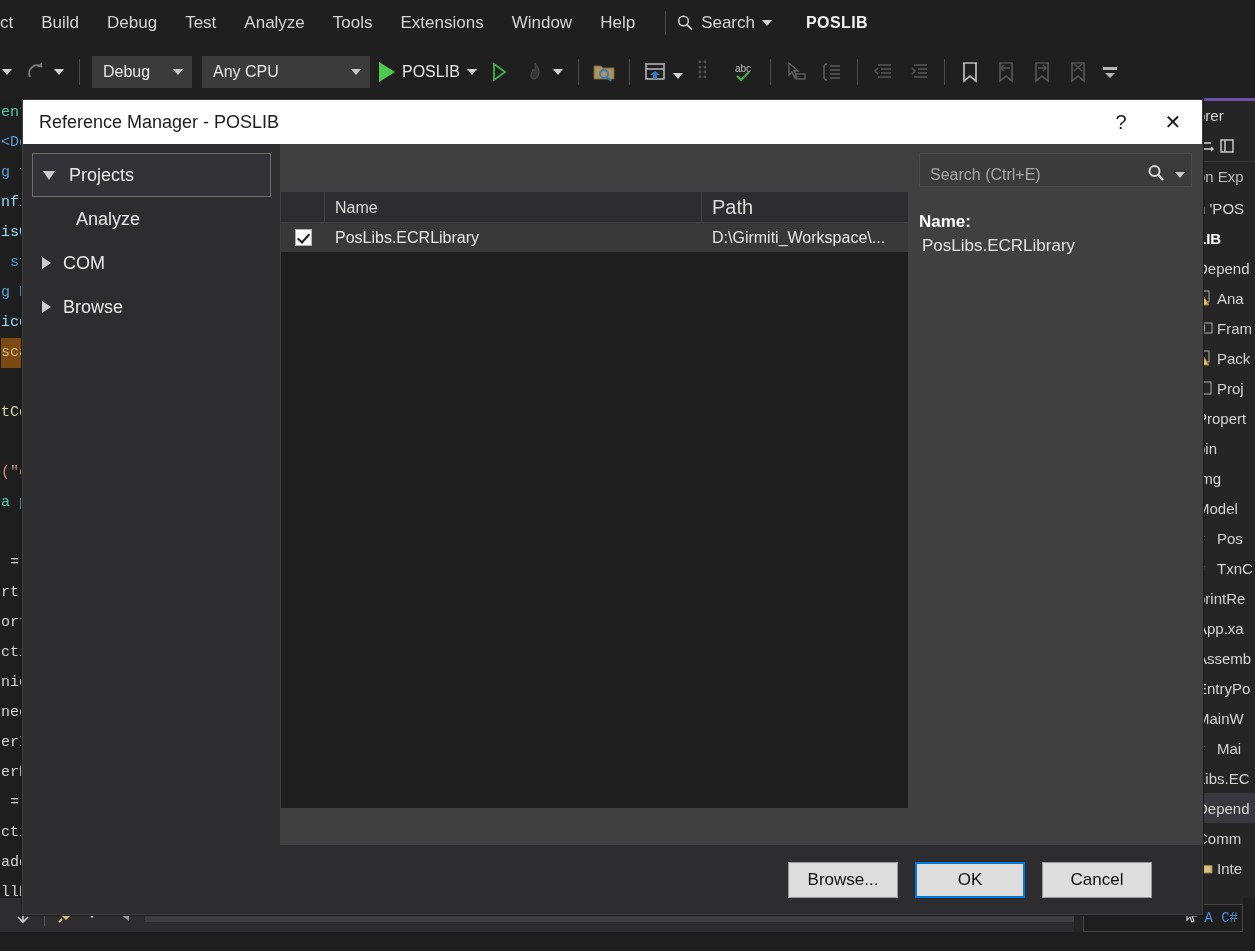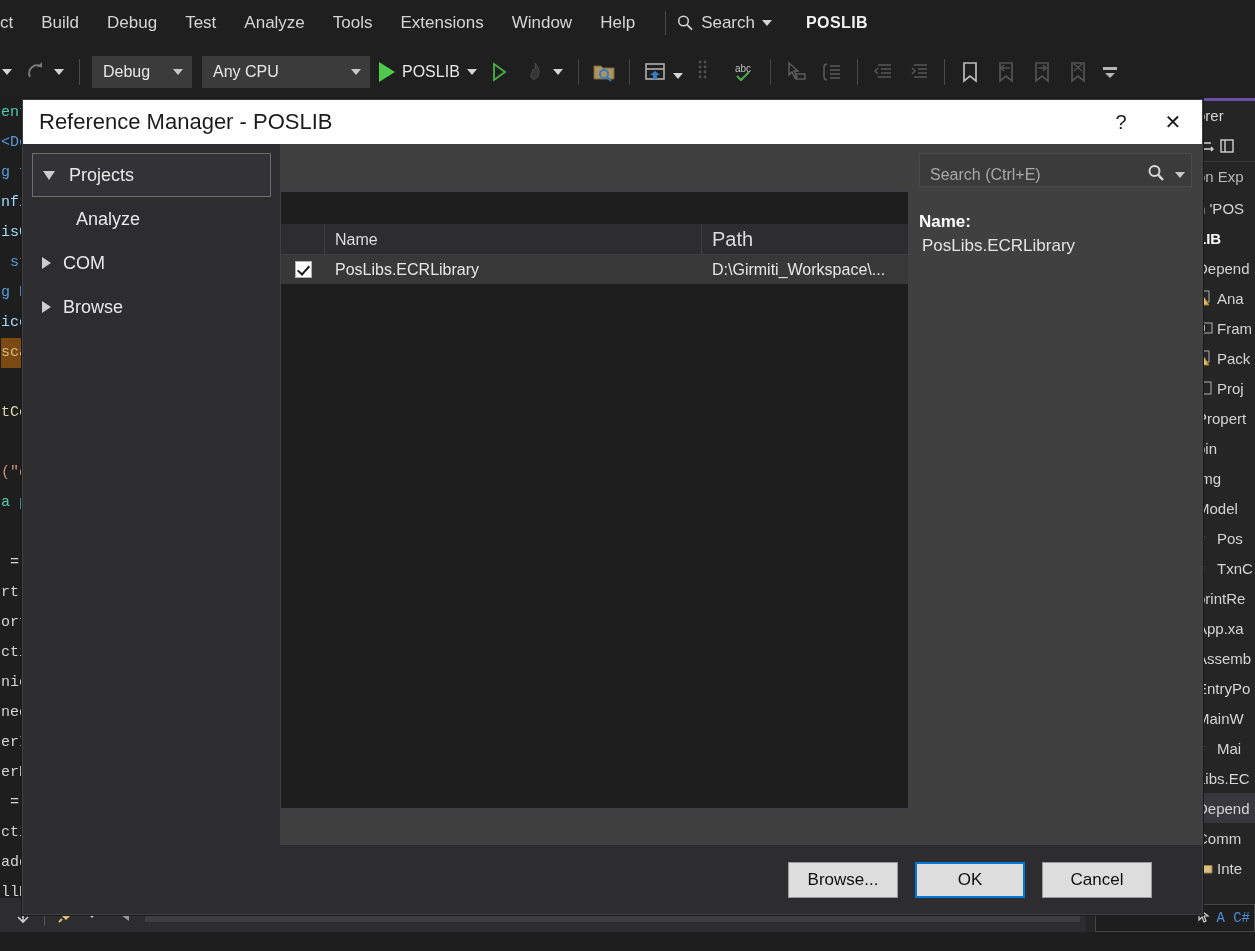--- a/index.html
+++ b/index.html
@@ -105,42 +105,42 @@
   .vs-bottom-bar {
     position: absolute; left: 0; top: 0; width: 1086px; height: 34px;
     background: #2d2d30; display: flex; align-items: center; gap: 10px;
     padding-left: 12px;
   }
   .hscroll {
     flex: 1; height: 14px; background: #3e3e42; margin-right: 6px;
   }
   .bb-sep { width: 1px; height: 22px; background: #555; }
   .vs-bottom-right {
-    position: absolute; right: 0; top: 0; width: 169px; height: 34px;
+    position: absolute; right: 12px; top: 0; width: 169px; height: 34px;
     background: #252526;
   }
   .intelli-box {
     position: absolute; right: 0; top: 6px; width: 160px; height: 28px;
     background: #1e1e1e; border: 1px solid #454545;
     display: flex; align-items: center; justify-content: flex-end; gap: 5px;
     padding-right: 4px; font-size: 14px; font-family: "Liberation Mono", monospace;
   }
 
   
   .dialog {
     position: absolute; left: 22px; top: 99px; width: 1181px; height: 816px;
     background: #2d2d30; border: 1px solid #3f3f46;
     box-shadow: 0 0 0 1px #1a1a1a;
   }
   .dlg-titlebar {
     height: 44px; background: #ffffff; display: flex; align-items: center;
     padding: 0 0 0 16px;
   }
   .dlg-title {
-    color: #1b1b1b; font-size: 22px; flex: 1; white-space: nowrap;
+    color: #1b1b1b; font-size: 18px; flex: 1; white-space: nowrap;
   }
   .dlg-help, .dlg-close {
     width: 46px; height: 44px; display: flex; align-items: center;
     justify-content: center; color: #1b1b1b; font-size: 20px;
   }
   .dlg-close { width: 58px; }
 
   .dlg-body {
     position: relative; height: 701px; background: #404040;
     display: flex;
@@ -170,21 +170,21 @@
   }
 
   
   .list-pane {
     width: 629px; margin-top: 47px; background: #1e1e1e;
     border: 1px solid #3f3f46; flex: none; display: flex; flex-direction: column;
     height: 618px;
   }
   .list-head {
     height: 31px; background: #2d2d30; display: flex; align-items: center;
-    border-bottom: 1px solid #3f3f46; flex: none; margin-top: 32px;
+    border-bottom: 1px solid #3f3f46; flex: none;
   }
   .lh-check { width: 44px; height: 31px; border-right: 1px solid #3f3f46; flex: none; }
   .lh-name {
     width: 377px; color: #dcdcdc; font-size: 16px; padding-left: 10px;
     border-right: 1px solid #3f3f46; height: 31px; line-height: 31px; flex: none;
   }
   .lh-path {
     flex: 1; color: #dcdcdc; font-size: 20px; padding-left: 10px;
     height: 31px; line-height: 31px;
   }

